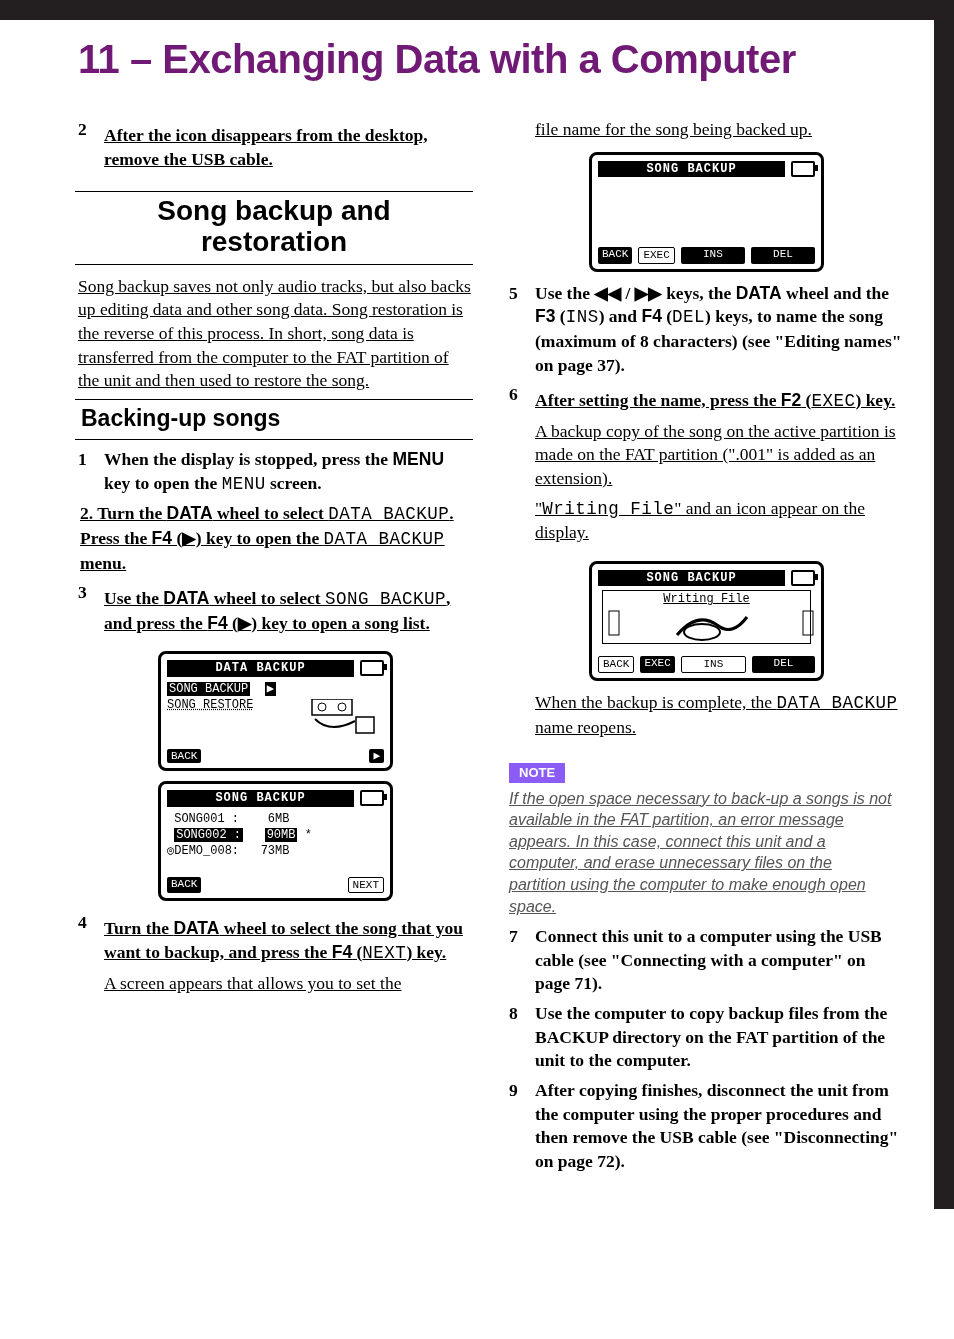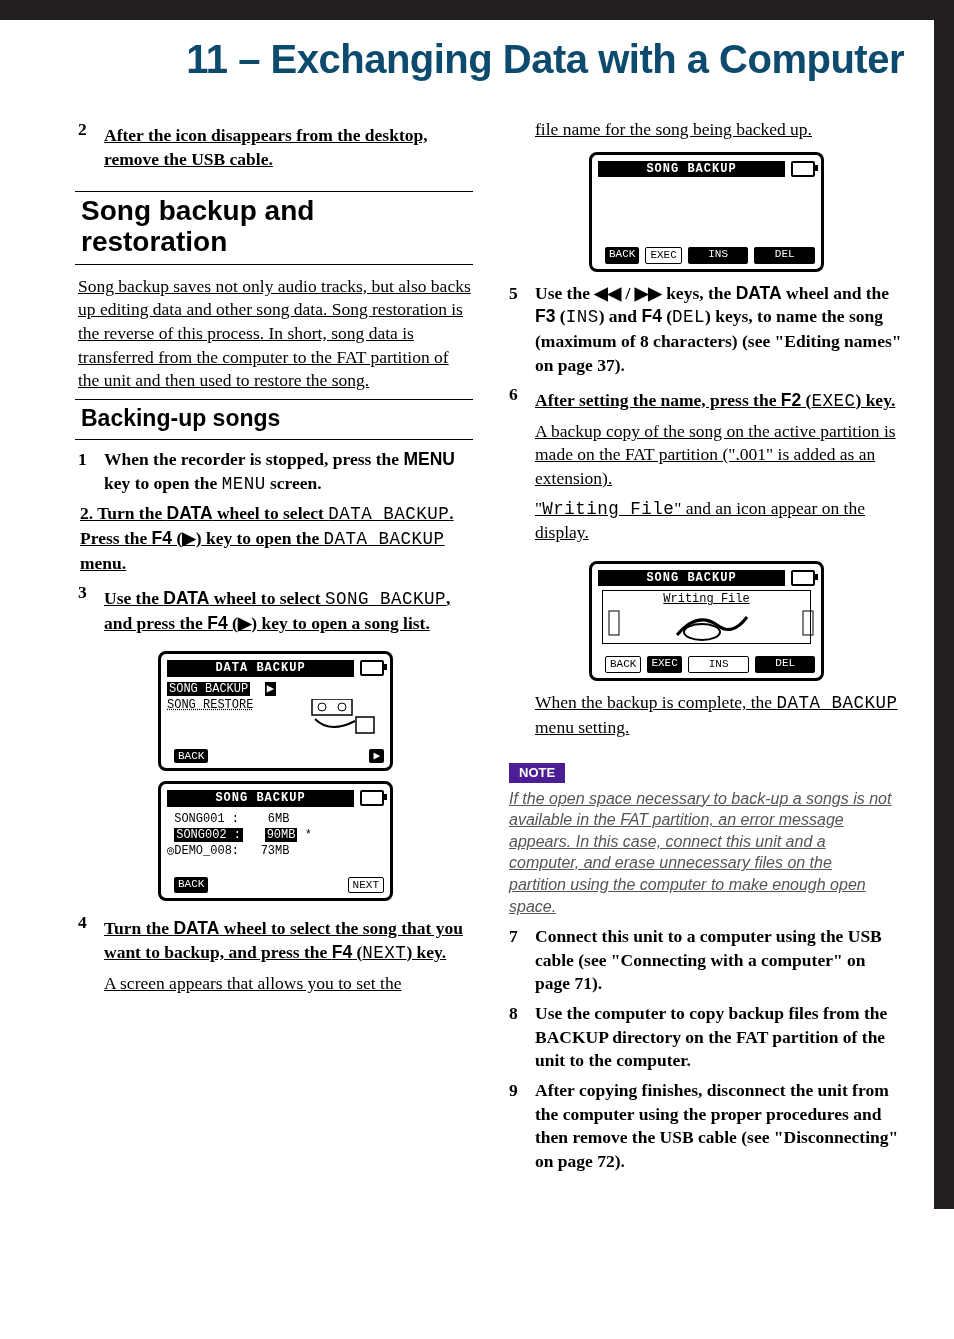--- a/index.html
+++ b/index.html
@@ -11,42 +11,42 @@
     box-sizing: border-box;
     border-top: 20px solid #231f20;
     border-right: 20px solid #231f20;
     padding: 15px 30px 30px 78px;
   }
   h1.chapter {
     margin: 2px 0 30px 0;
     font-size: 40px;
     font-weight: 900;
     font-family: 'Arial Black', Arial, sans-serif;
-    text-align: right;
-    color: #0c4a6e;
+    color: #701a75;
     letter-spacing: -0.5px;
   }
   .cols {
     display: flex;
     gap: 36px;
   }
   .col {
     flex: 1;
     font-size: 17.5px;
     line-height: 1.35;
   }
   h2.sect {
     font-family: Arial, sans-serif;
     font-weight: 600;
     font-size: 28px;
     border-top: 1.5px solid #000;
     border-bottom: 1.5px solid #000;
     padding: 4px 6px 6px 6px;
     margin: 14px 0 10px -3px;
     line-height: 1.1;
+    text-align: center;
   }
   h3.subsect {
     font-family: Arial, sans-serif;
     font-weight: 600;
     font-size: 23px;
     border-top: 1px solid #000;
     border-bottom: 1px solid #000;
     padding: 3px 6px 5px 6px;
     margin: 3px 0 8px -3px;
   }
@@ -84,36 +84,36 @@
   .lcd .top .titlebar {
     flex: 1; background:#000; color:#fff; font-weight:bold;
     padding: 0px 6px; text-align:center; letter-spacing:1px;
     font-size: 12px;
   }
   .lcd .batt {
     width: 20px; height: 12px; border:2px solid #000; border-radius:2px; position:relative;
   }
   .lcd .batt::after { content:""; position:absolute; right:-5px; top:2px; width:3px; height:6px; background:#000;}
   .lcd .bot {
-    position:absolute; left:13px; right:6px; bottom:5px; display:flex; gap:6px;
+    position:absolute; left:6px; right:6px; bottom:5px; display:flex; gap:6px;
     font-size:11px;
   }
   .lcd .bot .btn {
     background:#000; color:#fff; padding:0 4px; border-radius:2px;
   }
   .lcd .bot .btn.open { background:#fff; color:#000; border:1.5px solid #000; padding:0 4px;}
   .lcd .bot .spacer { flex:1; }
   .lcd .mid { position:relative; height:62px; }
   .lcd .line { white-space:pre; font-size:12px; }
   .lcd .hl { background:#000; color:#fff; padding:0 2px;}
   .tinylabel{ font-size:9px; letter-spacing:1px;}
   .cursorbtn{ display:inline-block; border:1.5px solid #000; border-radius:6px; padding:0 4px; font-size:11px;}
 
   .notebox {
-    background: #4c1d95; color: #fff; font-family: Arial, sans-serif;
+    background: #8b5cf6; color: #fff; font-family: Arial, sans-serif;
     font-size: 13px; font-weight: bold; padding: 1px 10px;
     display: inline-block; margin: 18px 0 4px 0;
   }
   .note {
     font-style: italic;
     font-family: Arial, sans-serif;
     font-size: 16px;
     line-height: 1.35;
     color: #555;
     margin: 1px 12px 8px 0;
@@ -148,21 +148,21 @@
 
     <h2 class="sect">Song backup and restoration</h2>
     <p>Song backup saves not only audio tracks, but also backs up editing data and other song data. Song restoration is the reverse of this process. In short, song data is transferred from the computer to the FAT partition of the unit and then used to restore the song.</p>
 
     <h3 class="subsect">Backing-up songs</h3>
 
     <ul class="steps">
       <li class="boldall">
         <span class="num">1</span>
         <span class="body">
-          <span>When the recorder is stopped, press the </span><span class="sansb">MENU</span><span> key to open the </span><span class="mono">MENU</span><span> screen.</span>
+          <span>When the display is stopped, press the </span><span class="sansb">MENU</span><span> key to open the </span><span class="mono">MENU</span><span> screen.</span>
         </span>
       </li>
     </ul>
 
     <p style="margin-left:2px;">
       <b><span>2. Turn the </span><span class="sansb">DATA</span><span> wheel to select </span></b><span class="mono">DATA BACKUP</span><b><span>. Press the </span><span class="sansb">F4</span><span> (▶) key to open the </span></b><span class="mono">DATA BACKUP</span><b><span> menu.</span></b>
     </p>
 
     <ul class="steps">
       <li class="bold">
@@ -288,21 +288,21 @@
       </div>
       <div class="bot">
         <span class="btn open">BACK</span>
         <span class="btn">EXEC</span>
         <span class="btn open" style="flex:1; text-align:center">INS</span>
         <span class="btn" style="flex:1; text-align:center">DEL</span>
       </div>
     </div>
 
     <p style="margin-left:26px;">
-      <span>When the backup is complete, the </span><span class="mono">DATA BACKUP</span><span> menu setting.</span>
+      <span>When the backup is complete, the </span><span class="mono">DATA BACKUP</span><span> name reopens.</span>
     </p>
 
     <div class="notebox">NOTE</div>
     <p class="note">If the open space necessary to back-up a songs is not available in the FAT partition, an error message appears. In this case, connect this unit and a computer, and erase unnecessary files on the partition using the computer to make enough open space.</p>
 
     <ul class="steps">
       <li class="boldall">
         <span class="num">7</span>
         <span class="body">Connect this unit to a computer using the USB cable (see "Connecting with a computer" on page 71).</span>
       </li>

